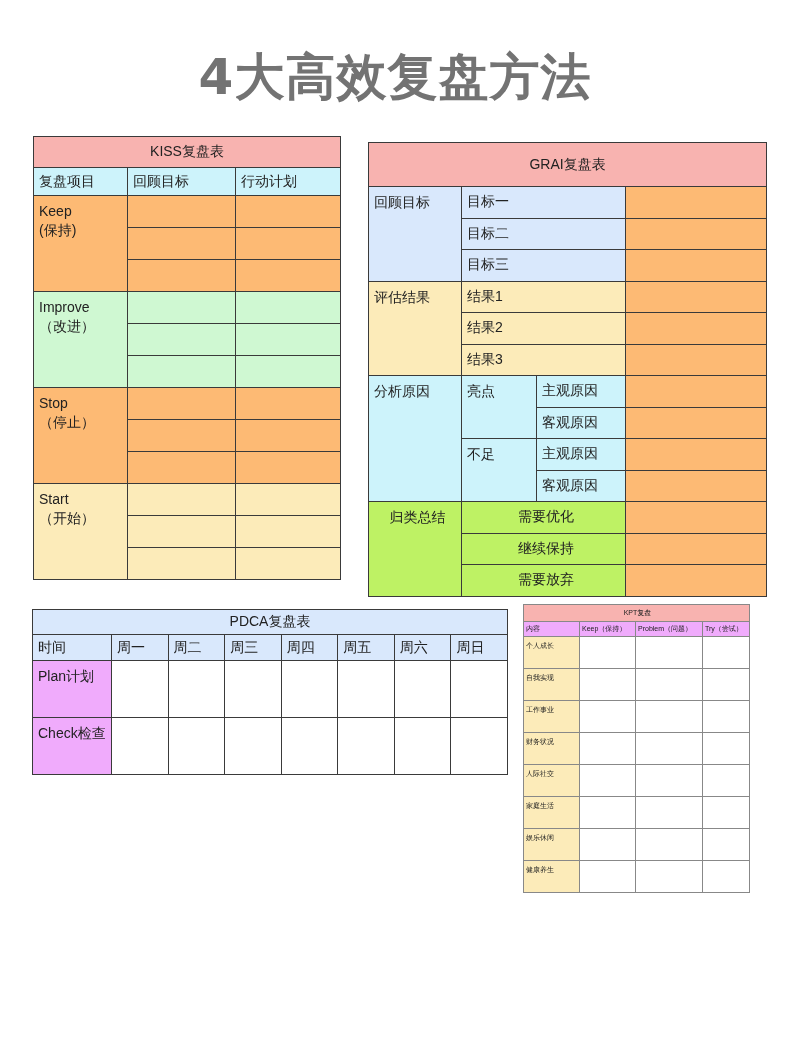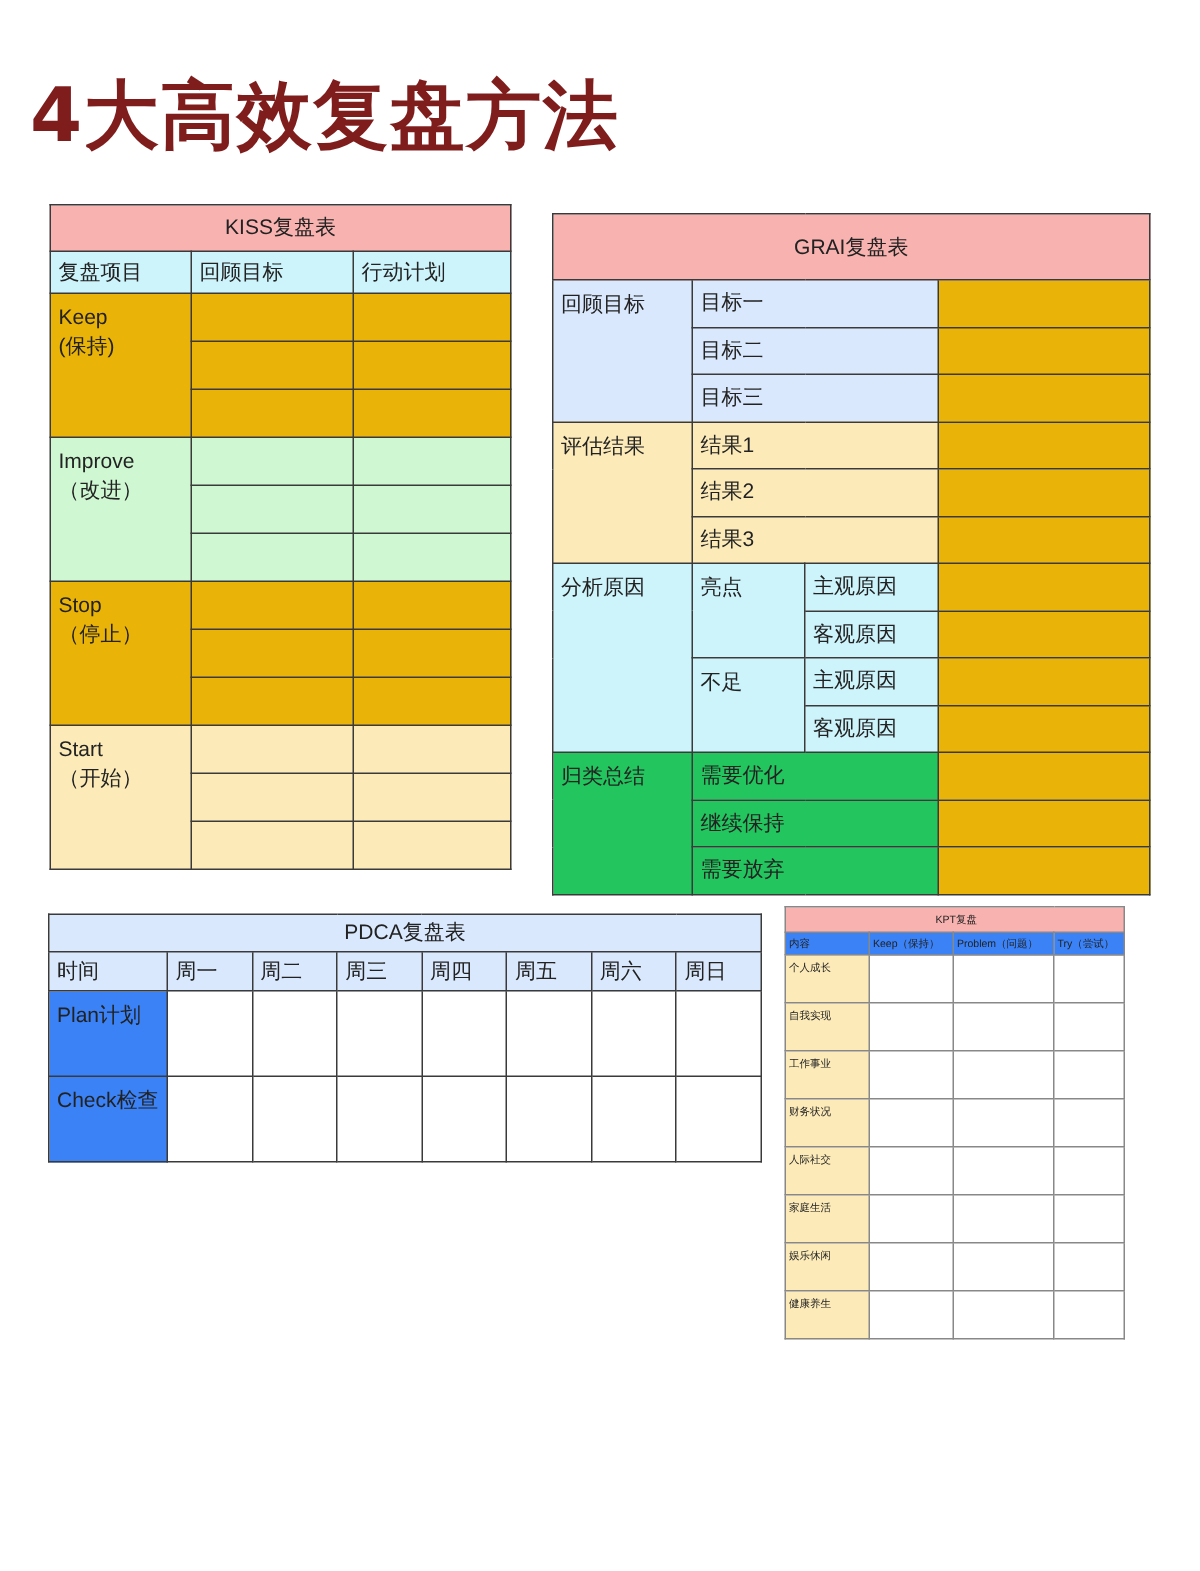--- a/index.html
+++ b/index.html
@@ -1,29 +1,29 @@
 <!DOCTYPE html>
 <html><head>
 <meta charset="utf-8">
 <style>
   html,body{margin:0;padding:0;background:#ffffff;}
   body{width:800px;height:1047px;position:relative;overflow:hidden;font-family:"Liberation Sans","DejaVu Sans",sans-serif;color:#222;}
-  .title{position:absolute;left:0;top:44px;width:750px;text-align:left;font-size:50px;font-weight:bold;color:#7f1d1d;letter-spacing:1px;font-family:"DejaVu Sans","Liberation Sans",sans-serif;padding-left:20px;}
+  .title{position:absolute;left:0;top:44px;width:750px;text-align:center;font-size:50px;font-weight:bold;color:#737373;letter-spacing:1px;font-family:"DejaVu Sans","Liberation Sans",sans-serif;padding-left:20px;}
   table{border-collapse:collapse;position:absolute;table-layout:fixed;}
   td{border:1.5px solid #3a3a3a;padding:0 0 0 5px;font-size:14px;vertical-align:top;box-sizing:border-box;}
   td.c{text-align:center;vertical-align:middle;padding:0;}
   td.m{vertical-align:middle;}
   .pink{background:#f8b3b0;}
   .cyan{background:#cdf3fb;}
   .green{background:#cff8d2;}
   .yellow{background:#fcebb9;}
   .blue{background:#d9e8fc;}
-  .purple{background:#22c55e;}
-  .lav{background:#3b82f6;}
-  .white{background:#eab308;}
+  .purple{background:#bef264;text-align:center;}
+  .lav{background:#f0abfc;}
+  .white{background:#fdba74;}
   .lbl{display:block;padding-top:6px;line-height:19px;}
   
   #kiss{left:33px;top:136px;width:307px;}
   #kiss td{height:32px;}
   #kiss tr.h td{height:31px;font-size:14px;}
   #kiss tr.hdr td{height:28px;}
   
   #grai{left:368px;top:142px;width:398px;}
   #grai td{height:31.5px;}
   #grai tr.h td{height:44px;}

